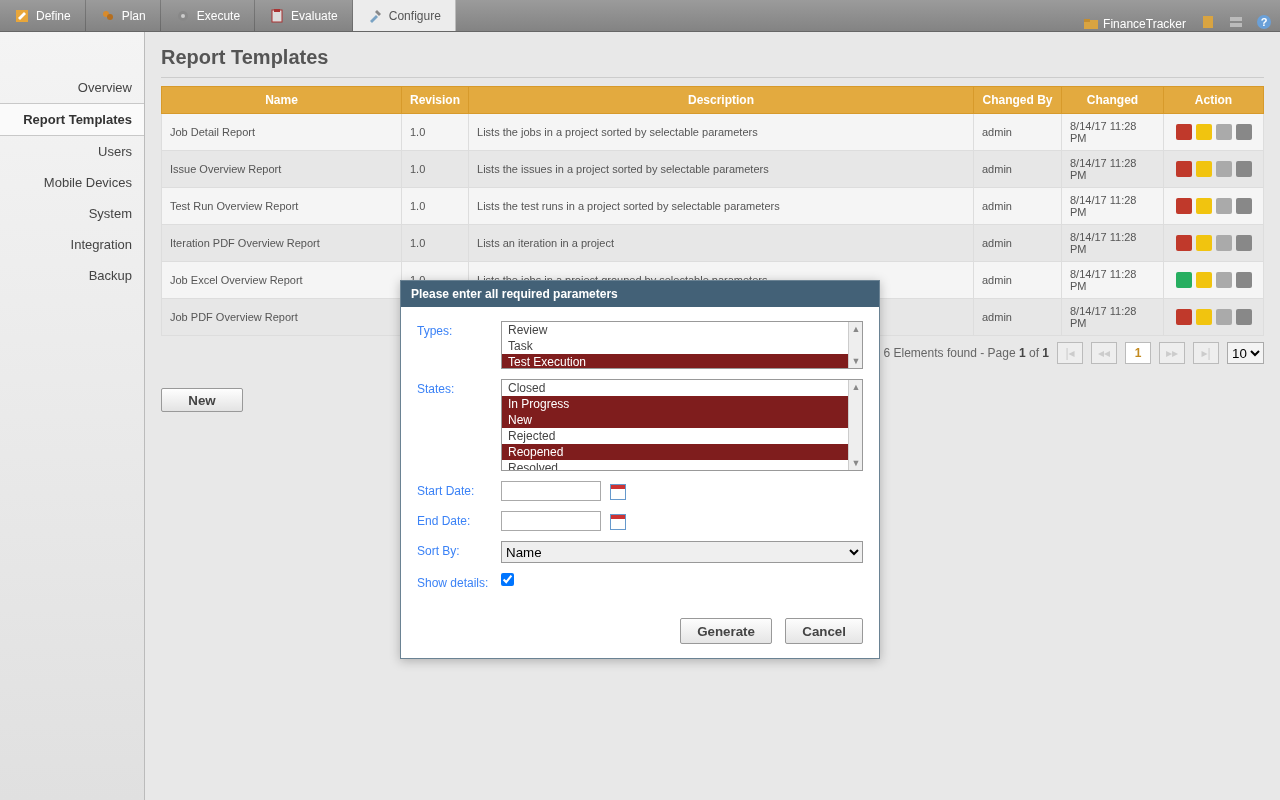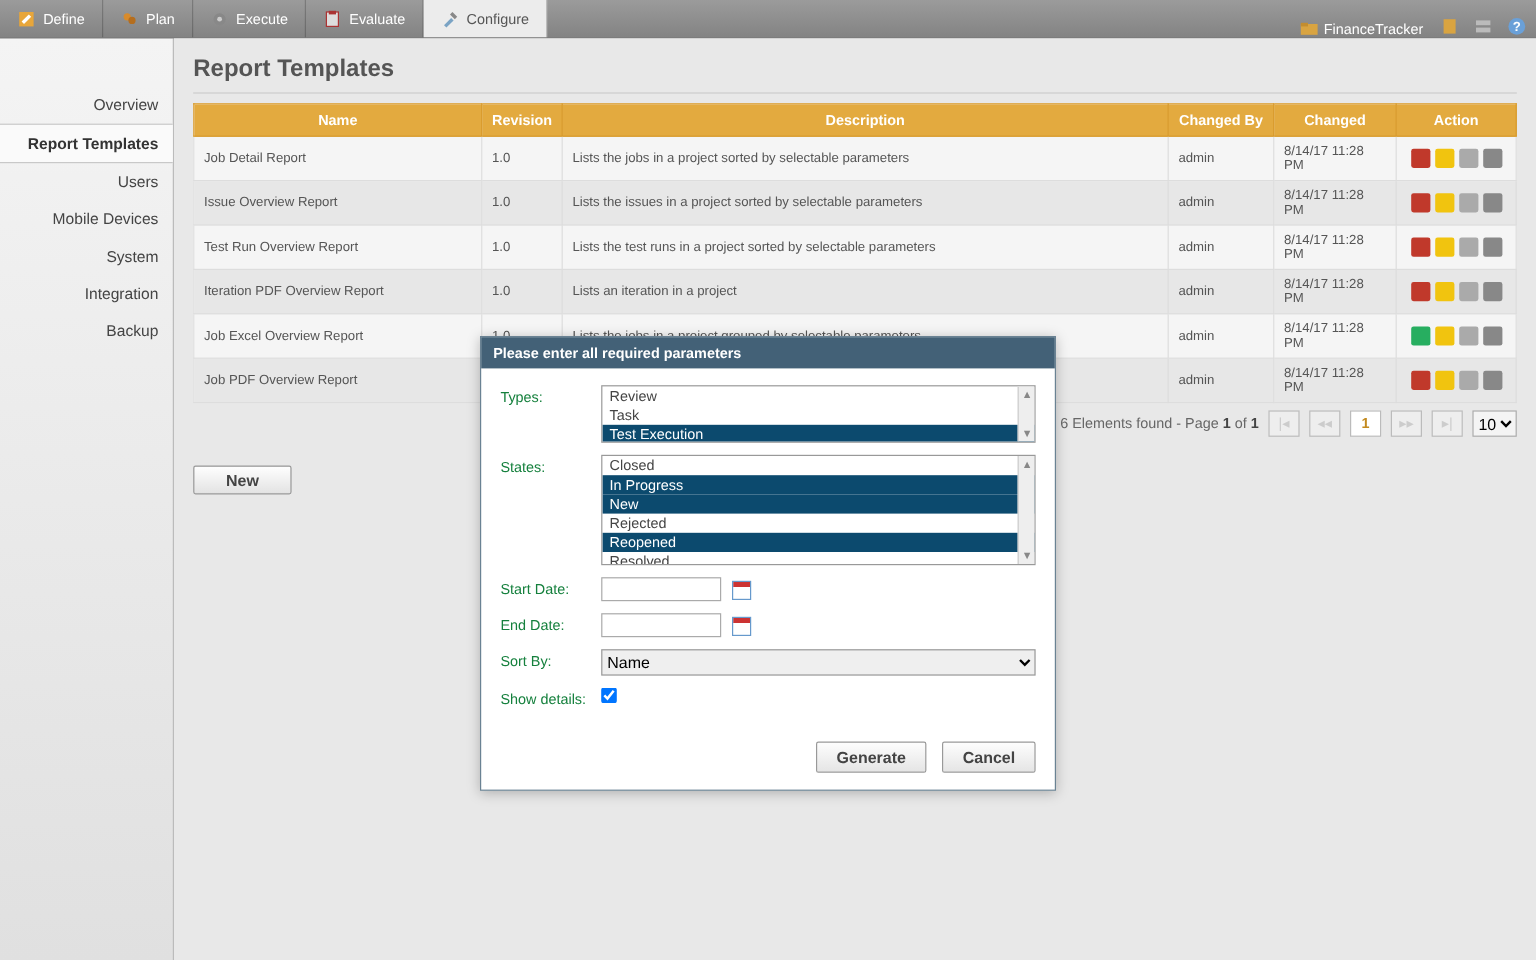--- a/index.html
+++ b/index.html
@@ -164,28 +164,28 @@
 }
 .dialog .dtitle{
   background:#436177;
   color:#fff;
   padding:6px 10px;
   font-weight:bold;
   font-size:12px;
 }
 .dialog .dbody{ padding:14px 16px 8px 16px;}
 .frow{ display:flex; align-items:flex-start; margin-bottom:10px;}
-.frow .flabel{ width:84px; color:#15803d; padding-top:3px;}
+.frow .flabel{ width:84px; color:#3b82f6; padding-top:3px;}
 .frow .fcontrol{ flex:1;}
 .listbox{
   width:100%; border:1px solid #999; background:#fff;
   font-size:12px;
 }
 .listbox .opt{ padding:1px 6px; cursor:pointer; position:relative;}
-.listbox .opt.sel{ background:#0c4a6e; color:#fff;}
+.listbox .opt.sel{ background:#7f1d1d; color:#fff;}
 .listbox.types{ height:48px; overflow:hidden; position:relative;}
 .listbox.states{ height:92px; overflow:hidden; position:relative;}
 .listbox .sbar{
   position:absolute; right:0; top:0; bottom:0; width:14px;
   background:#eee; border-left:1px solid #ccc;
 }
 .listbox .sbar .arrow{ position:absolute; left:0; width:14px; height:14px; display:flex;align-items:center;justify-content:center; color:#888; font-size:9px;}
 .listbox .sbar .arrow.up{ top:0;}
 .listbox .sbar .arrow.down{ bottom:0;}
 .dateinput{ width:100px; height:20px; border:1px solid #aaa; padding:0 4px;}

